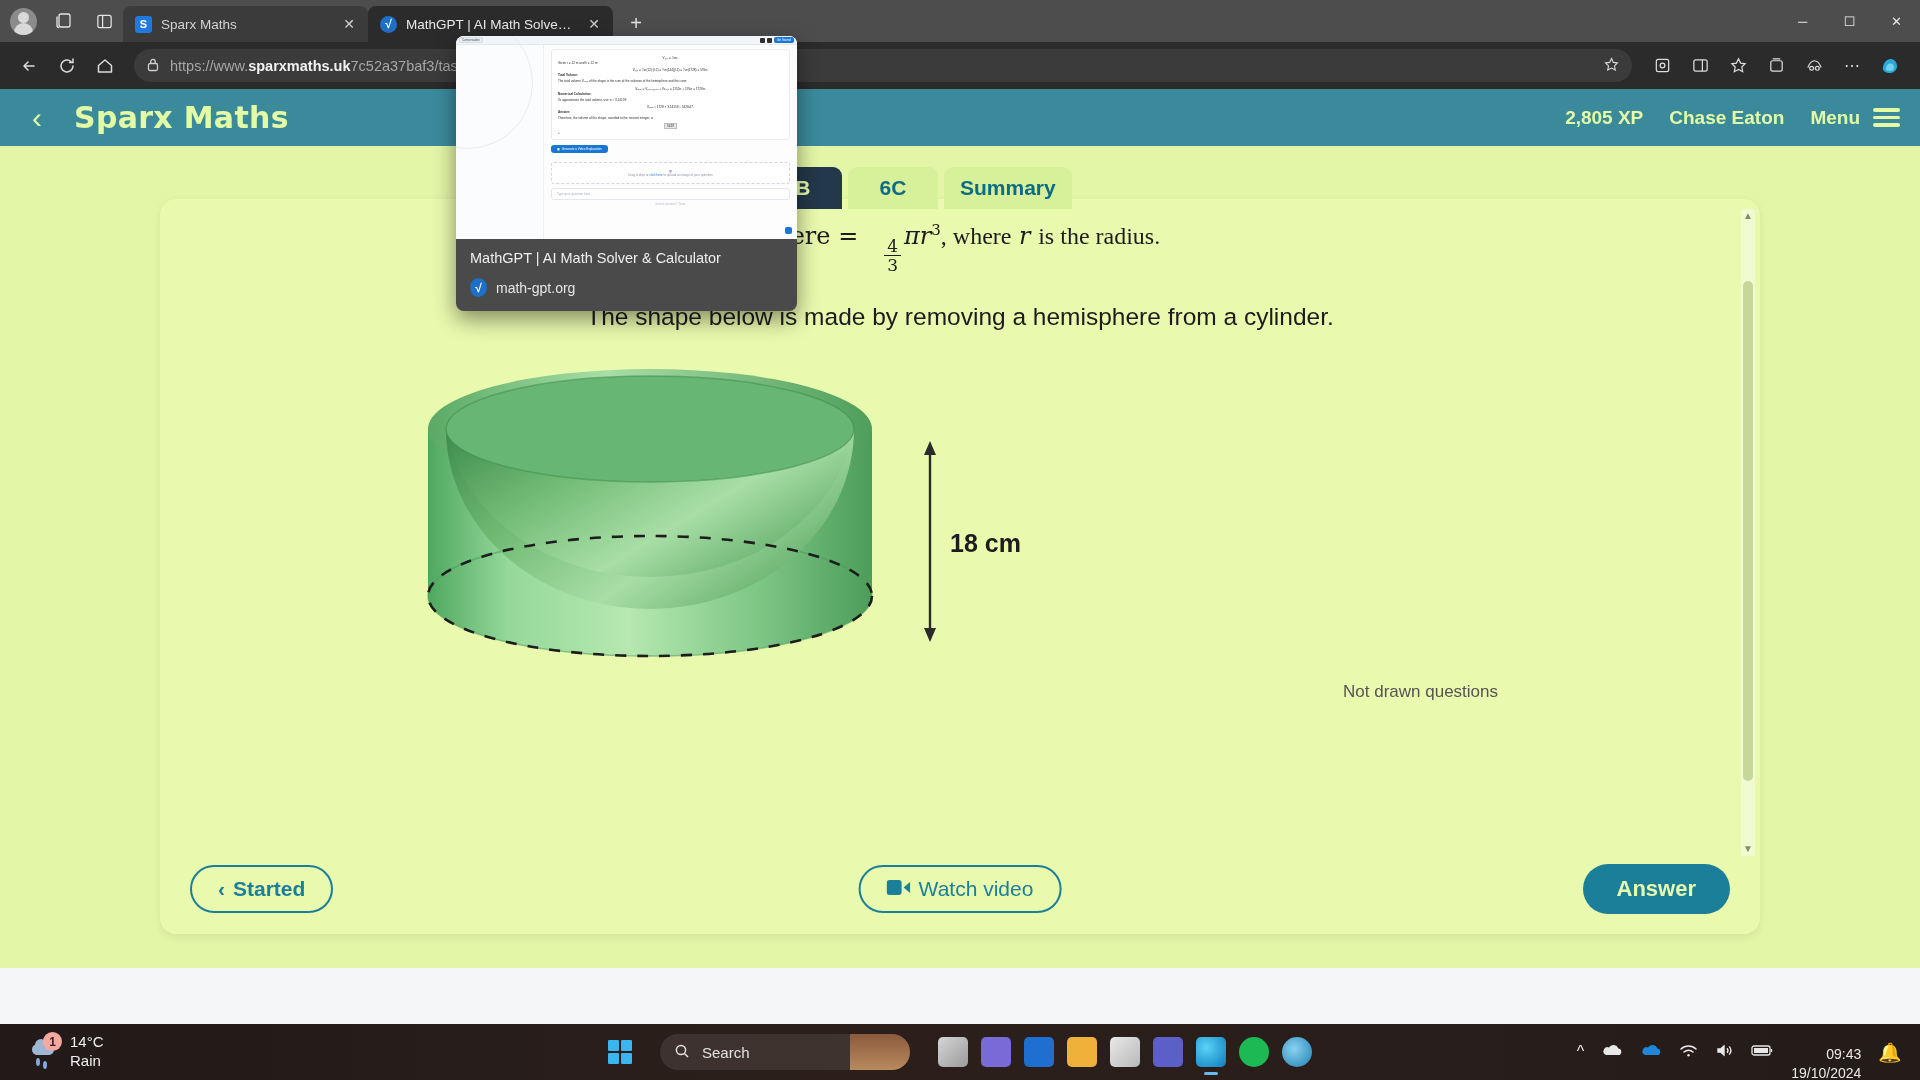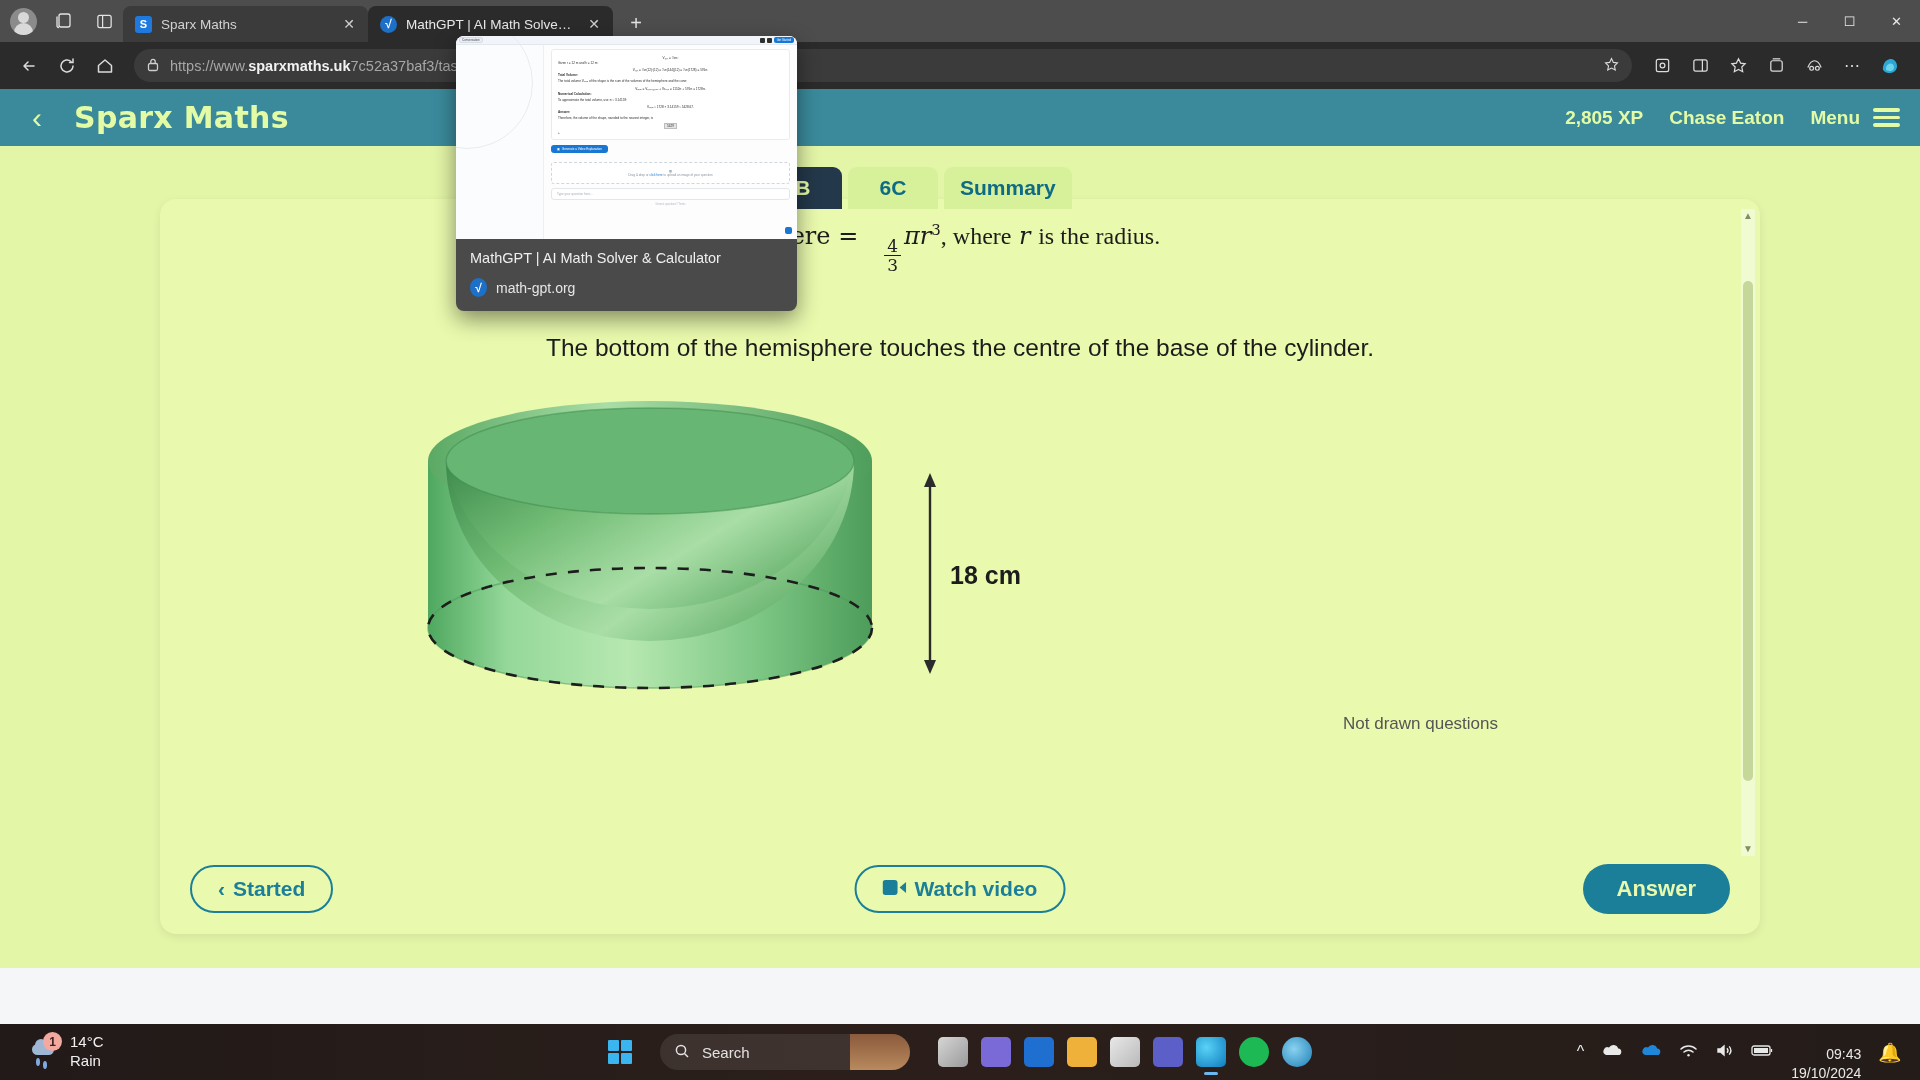--- a/index.html
+++ b/index.html
@@ -219,21 +219,21 @@
   .btn-prev {
     display: flex; align-items: center; gap: 8px;
     border: 2px solid #1b7f99; color: #1b7f99; background: transparent;
     border-radius: 26px; height: 48px; padding: 0 26px;
     font-size: 21px; font-weight: bold;
   }
   .btn-watch {
     display: flex; align-items: center; gap: 8px;
     border: 2px solid #1b7f99; color: #1b7f99; background: transparent;
     border-radius: 26px; height: 48px; padding: 0 26px;
-    font-size: 21px; font-weight: bold;
+    font-size: 21px; font-weight: normal;
     position: absolute; left: 50%; transform: translateX(-50%);
   }
   .btn-answer {
     margin-left: auto;
     background: #1b7f99; color: #e9f9ad; border: none;
     border-radius: 26px; height: 50px; padding: 0 34px;
     font-size: 22px; font-weight: bold;
   }
 
   
@@ -422,22 +422,21 @@
           <span>&nbsp;</span>
           <span class="frac">
             <span class="num">4</span>
             <span>3</span>
           </span><span class="ital">πr</span><sup style="font-size:15px">3</sup><span class="sans">, where</span>
           <span class="ital">r</span>
           <span class="sans">is the radius.</span>
         </div>
 
         <div class="q-text">
-          <br>
-          <span>The bottom of the hemisphere touches the centre of the base of the cylinder.</span>
+          <span>The shape below is made by removing a hemisphere from a cylinder.</span><br>
         </div>
 
         <div class="diagram-wrap">
           <svg width="100%" height="330" viewBox="0 0 1180 330">
             <defs>
               <linearGradient id="outerG" x1="0" y1="0" x2="1" y2="0">
                 <stop offset="0%" stop-color="#4fa85f"></stop>
                 <stop offset="18%" stop-color="#95d89a"></stop>
                 <stop offset="45%" stop-color="#b6e8b0"></stop>
                 <stop offset="75%" stop-color="#7cc684"></stop>

